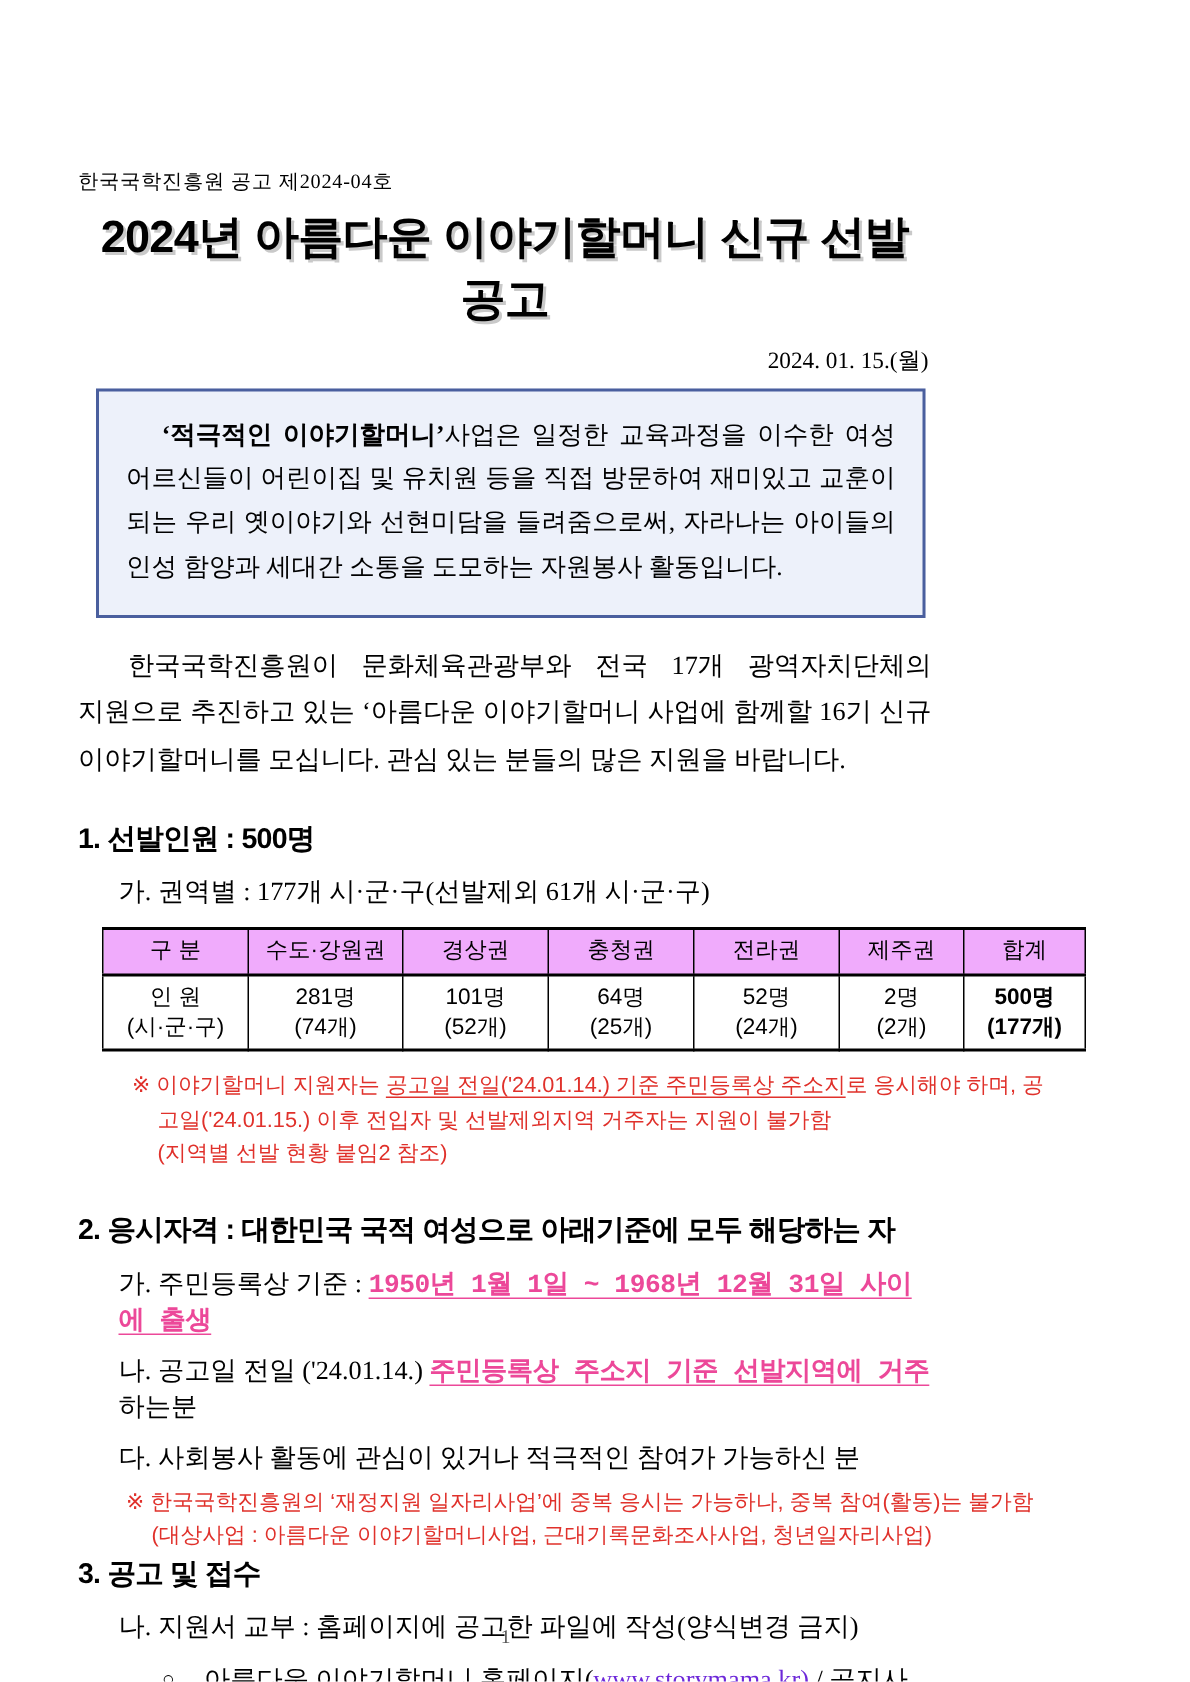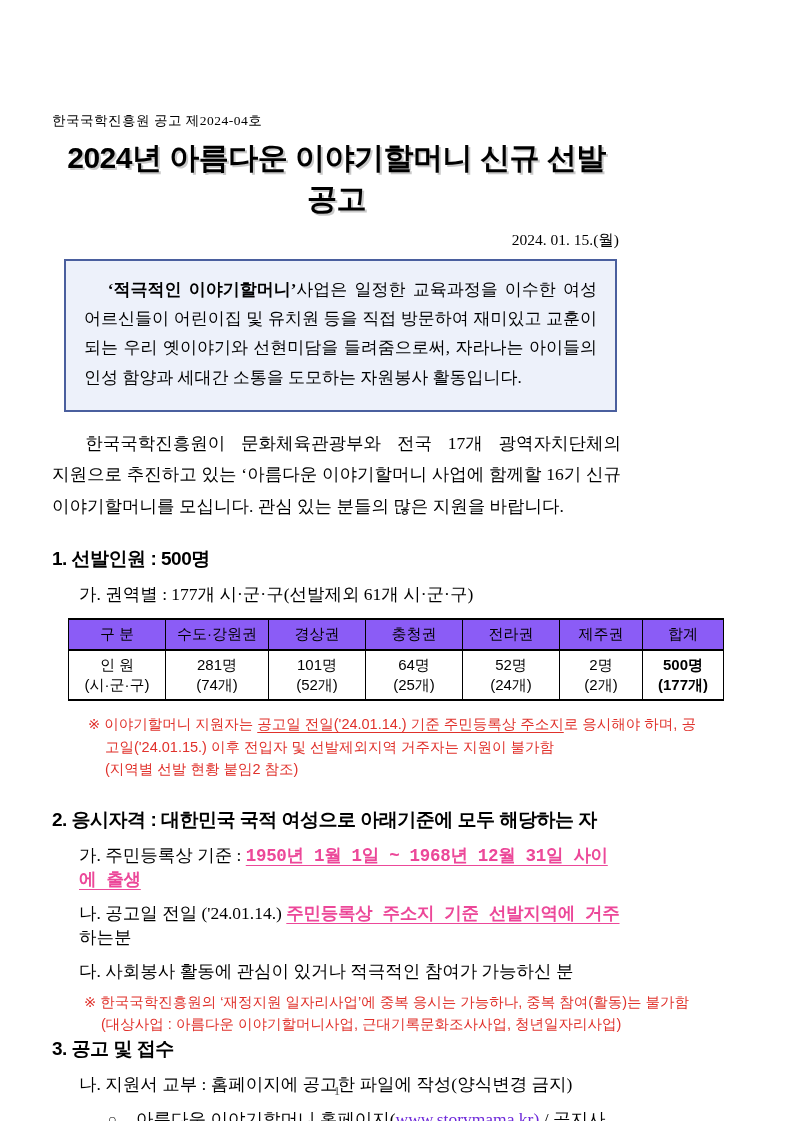--- a/index.html
+++ b/index.html
@@ -75,21 +75,21 @@
     text-align: center;
   }
   table.sel-table th, table.sel-table td {
     border-left: 1px solid #000;
     border-right: 1px solid #000;
     padding: 4px 2px;
     font-weight: 400;
     line-height: 1.35;
   }
   table.sel-table thead tr {
-    background: #8b5cf6;
+    background: #f0abfc;
     border-top: 2px solid #000;
     border-bottom: 2px solid #000;
   }
   table.sel-table tbody tr { border-bottom: 2px solid #000; }
   table.sel-table td.total { font-weight: 700; }
   .note {
     margin: 12px 0 0 36px;
     font-family: "Liberation Sans", "DejaVu Sans", sans-serif;
     font-size: 14.5px;
     color: #e0312b;

